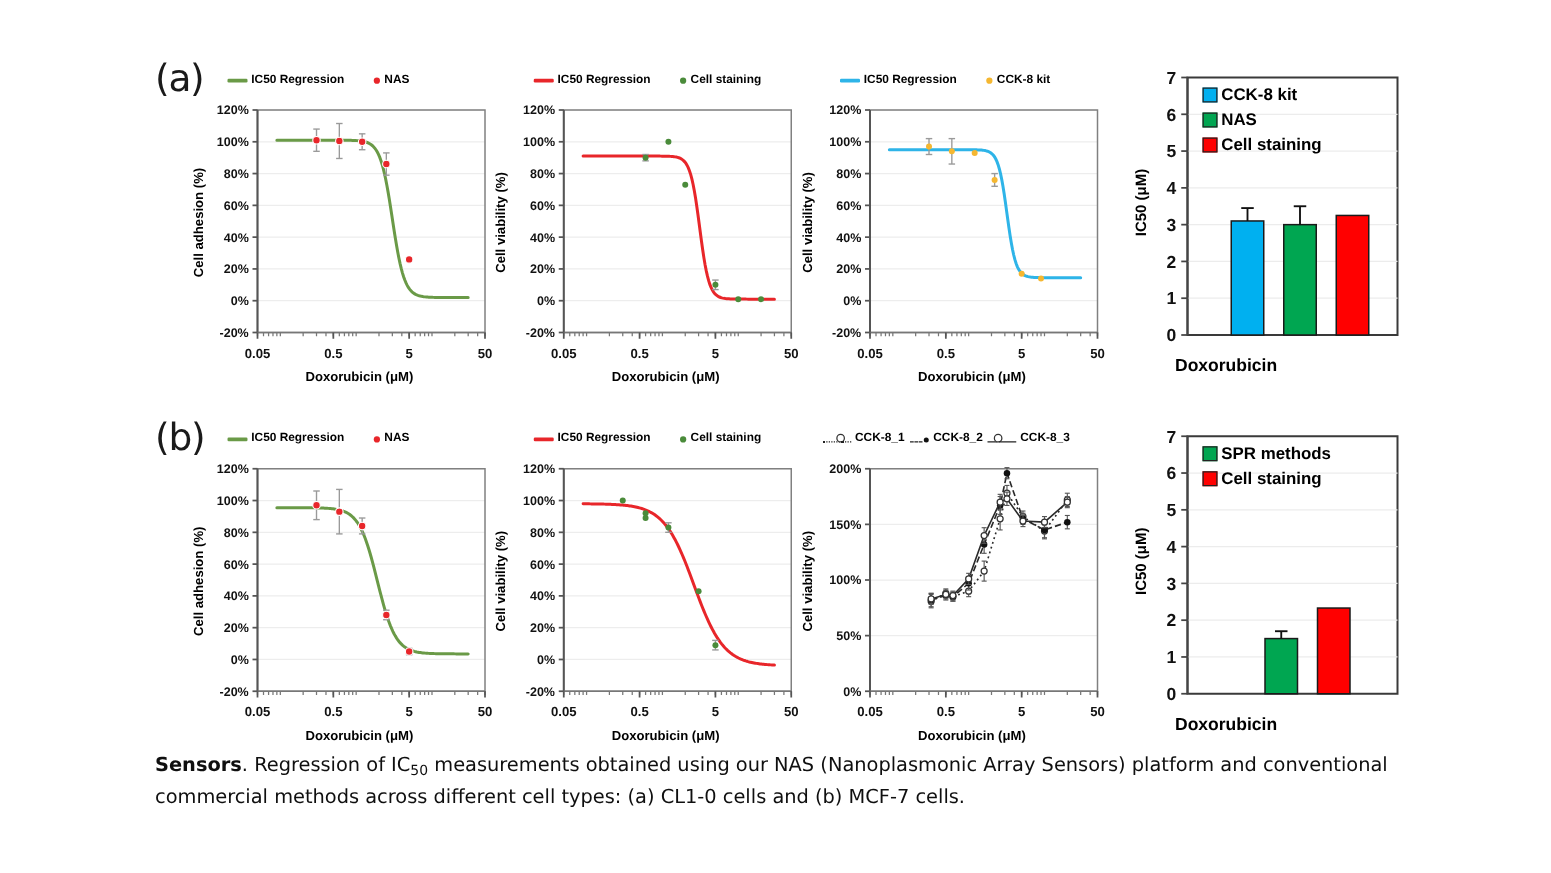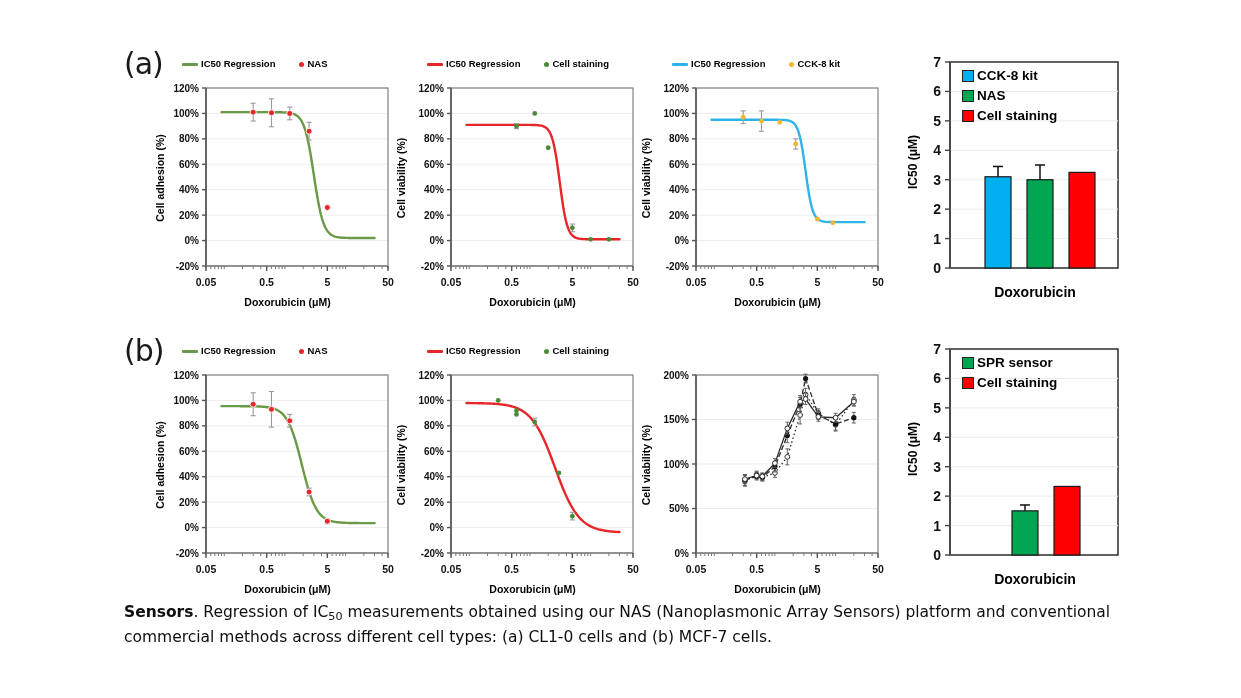--- a/index.html
+++ b/index.html
@@ -29,21 +29,21 @@
   .leg-odot{display:inline-block;width:5px;height:5px;border-radius:50%;border:1.1px solid #333;background:#fff;}
   .leg-fdot{display:inline-block;width:4px;height:4px;border-radius:50%;background:#111;}
 
   .ylab{position:absolute;left:-2px;top:50%;transform:translateY(-50%) rotate(-90deg);transform-origin:center;font-size:10.5px;font-weight:bold;white-space:nowrap;}
   .xlab{position:absolute;bottom:-2px;left:0;width:100%;text-align:center;font-size:10.5px;font-weight:bold;}
   svg{display:block;overflow:visible;}
 
   
   .bar-panel{position:absolute;width:250px;height:262px;}
   .bar-ylab{position:absolute;left:2px;top:46%;transform:translateY(-50%) rotate(-90deg);transform-origin:center;font-size:12px;font-weight:bold;white-space:nowrap;}
-  .bar-xlab{position:absolute;bottom:0px;left:28px;width:215px;text-align:center;font-size:14px;font-weight:bold;}
+  .bar-xlab{position:absolute;bottom:0px;left:28px;width:215px;text-align:left;font-size:14px;font-weight:bold;}
   .bar-legend{position:absolute;font-size:13.5px;font-weight:bold;display:flex;flex-direction:column;gap:5px;}
   .bl-row{display:flex;align-items:center;gap:3px;}
   .bl-sw{width:10px;height:10px;border:1.2px solid #222;display:inline-block;}
 
   .caption{position:absolute;left:124px;top:600px;width:1000px;font-family:"DejaVu Sans",sans-serif;font-size:15.5px;line-height:1.55;color:#0f0f0f;}
   .caption b{font-weight:bold;}
   .sub{font-size:0.72em;vertical-align:-0.25em;}
 </style>
 </head>
 <body>
@@ -577,20 +577,34 @@
           <line x1="127.13281533050412" y1="74.85714285714286" x2="132.3328153305041" y2="74.85714285714286" stroke="#9a9a9a" stroke-width="1.1"></line>
           <circle cx="129.7328153305041" cy="71.04285714285713" r="2.4" fill="#4A8B3A" stroke="none" stroke-width="0"></circle>
           <circle cx="153.87450918994105" cy="121.9" r="2.4" fill="#4A8B3A" stroke="none" stroke-width="0"></circle>
           <line x1="167.33333333333331" y1="161.31428571428572" x2="167.33333333333331" y2="168.94285714285715" stroke="#9a9a9a" stroke-width="1.1"></line>
           <line x1="164.73333333333332" y1="161.31428571428572" x2="169.9333333333333" y2="161.31428571428572" stroke="#9a9a9a" stroke-width="1.1"></line>
           <line x1="164.73333333333332" y1="168.94285714285715" x2="169.9333333333333" y2="168.94285714285715" stroke="#9a9a9a" stroke-width="1.1"></line>
           <circle cx="167.33333333333331" cy="165.12857142857143" r="2.4" fill="#4A8B3A" stroke="none" stroke-width="0"></circle>
         </svg>
       </div>
     <div class="curve-panel" id="p-b3" style="left:650px;top:10px;">
+        <div class="legend wide">
+          <div class="leg-item">
+            <span><span class="leg-dotline"></span><span class="leg-odot" style="margin:0 -3px"></span><span class="leg-dotline" style="width:8px"></span></span>
+            <span class="leg-txt">CCK-8_1</span>
+          </div>
+          <div class="leg-item">
+            <span><span class="leg-dashline"></span><span class="leg-fdot" style="margin:0 1px"></span></span>
+            <span class="leg-txt">CCK-8_2</span>
+          </div>
+          <div class="leg-item">
+            <span><span class="leg-solidline" style="width:8px"></span><span class="leg-odot" style="margin:0 -3px"></span><span class="leg-solidline"></span></span>
+            <span class="leg-txt">CCK-8_3</span>
+          </div>
+        </div>
         <div class="ylab" style="left: -44px; top: 130px;">Cell viability (%)</div>
         <div class="xlab" style="bottom: 0px; left: 20px; width: 215px;">Doxorubicin  (μM)</div>
         <svg width="250" height="232" style="position:absolute;left:0;top:16px;">
           <line x1="46" y1="202" x2="228" y2="202" stroke="#EDEDED" stroke-width="1"></line>
           <line x1="46" y1="157.5" x2="228" y2="157.5" stroke="#EDEDED" stroke-width="1"></line>
           <line x1="46" y1="113" x2="228" y2="113" stroke="#EDEDED" stroke-width="1"></line>
           <line x1="46" y1="68.5" x2="228" y2="68.5" stroke="#EDEDED" stroke-width="1"></line>
           <line x1="46" y1="24" x2="228" y2="24" stroke="#EDEDED" stroke-width="1"></line>
           <rect x="46" y="24" width="182" height="178" fill="none" stroke="#808080" stroke-width="1.2"></rect>
           <line x1="46" y1="24" x2="46" y2="202" stroke="#555" stroke-width="1.6"></line>
@@ -795,21 +809,21 @@
           <text x="31" y="23" text-anchor="end" font-size="14" font-weight="bold" fill="#111" font-family="&quot;Liberation Sans&quot;,sans-serif">7</text>
           <line x1="40" y1="18" x2="40" y2="224" stroke="#444" stroke-width="1.6"></line>
           <rect x="102" y="179.85714285714286" width="26" height="44.14285714285714" fill="#00A651" stroke="#1a1a1a" stroke-width="1.2"></rect>
           <line x1="115" y1="173.97142857142856" x2="115" y2="179.85714285714286" stroke="#111" stroke-width="1.5"></line>
           <line x1="110" y1="173.97142857142856" x2="120" y2="173.97142857142856" stroke="#111" stroke-width="1.5"></line>
           <rect x="144" y="155.43142857142857" width="26" height="68.56857142857143" fill="#FF0000" stroke="#1a1a1a" stroke-width="1.2"></rect>
         </svg>
         <div class="bar-legend" style="left: 52px; top: 26px;">
           <div class="bl-row">
             <span class="bl-sw" style="background: rgb(0, 166, 81);"></span>
-            <span>SPR sensor</span>
+            <span>SPR methods</span>
           </div>
           <div class="bl-row">
             <span class="bl-sw" style="background: rgb(255, 0, 0);"></span>
             <span>Cell staining</span>
           </div>
         </div>
       </div>
   </div>
 
   <div class="caption">

